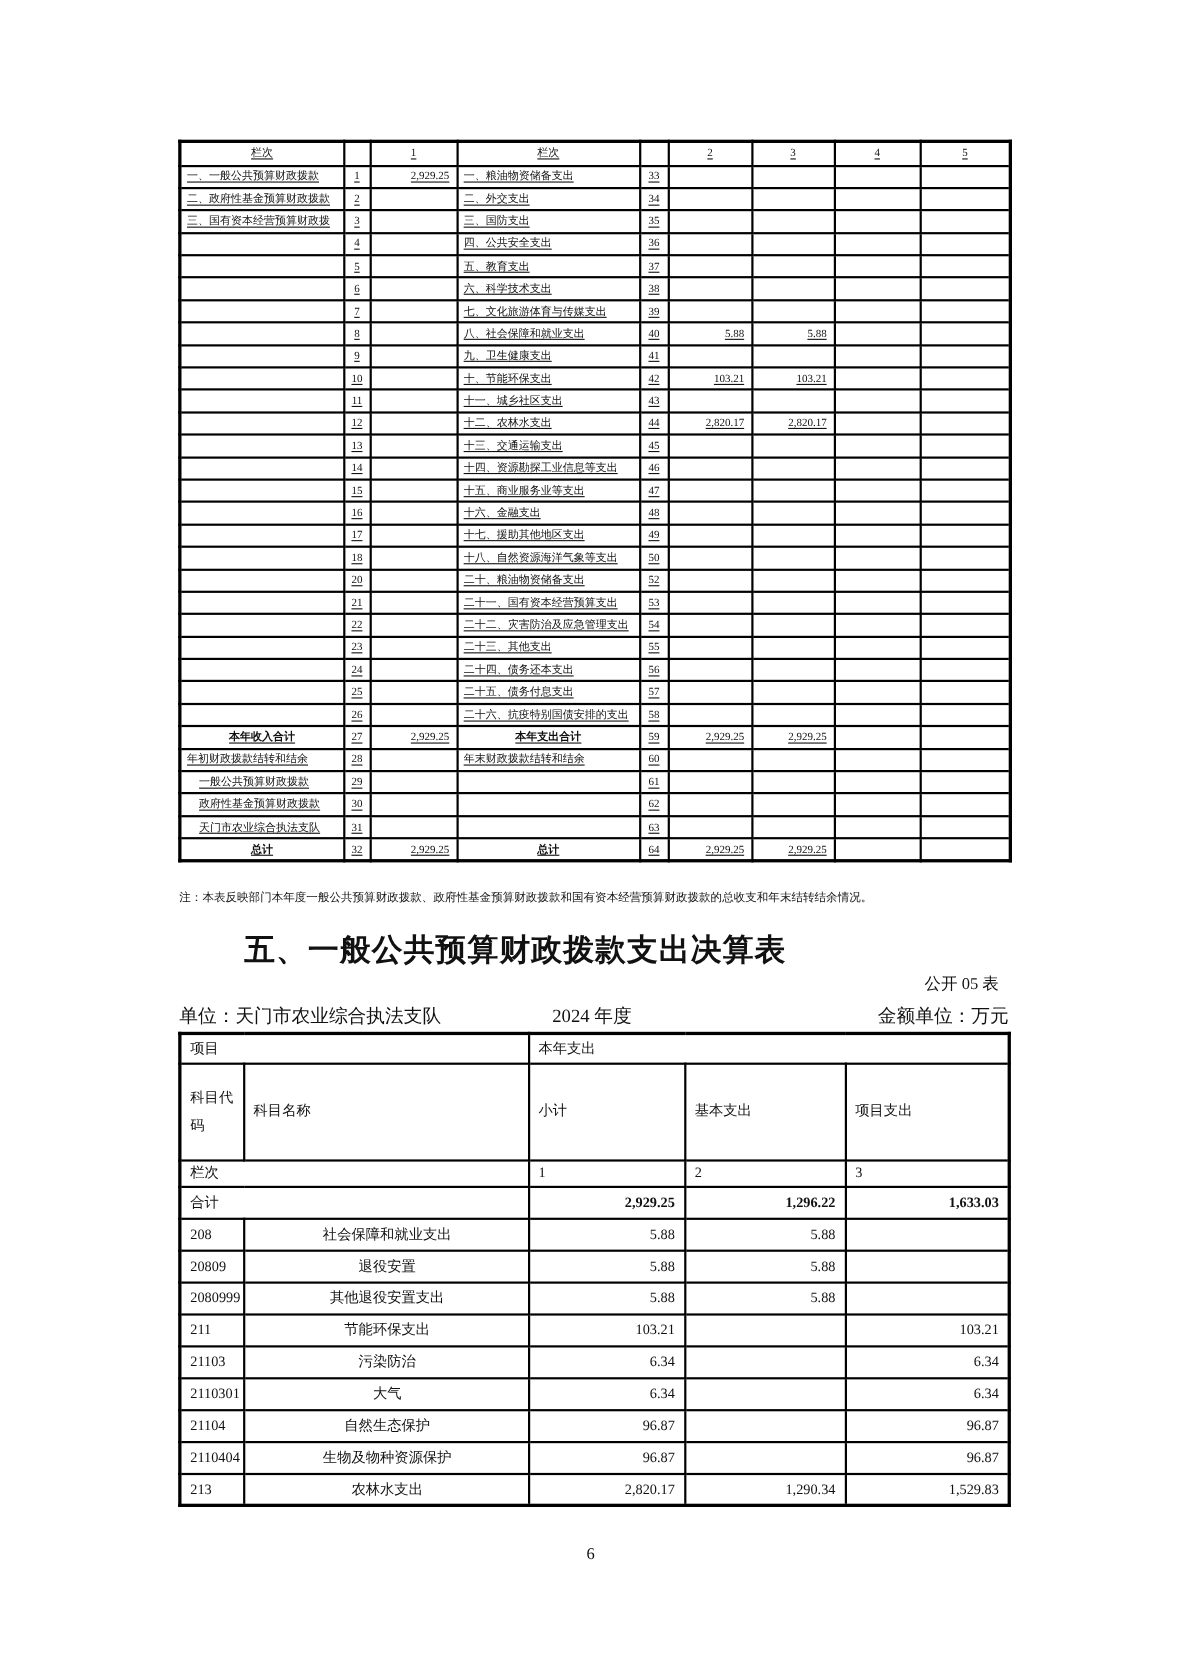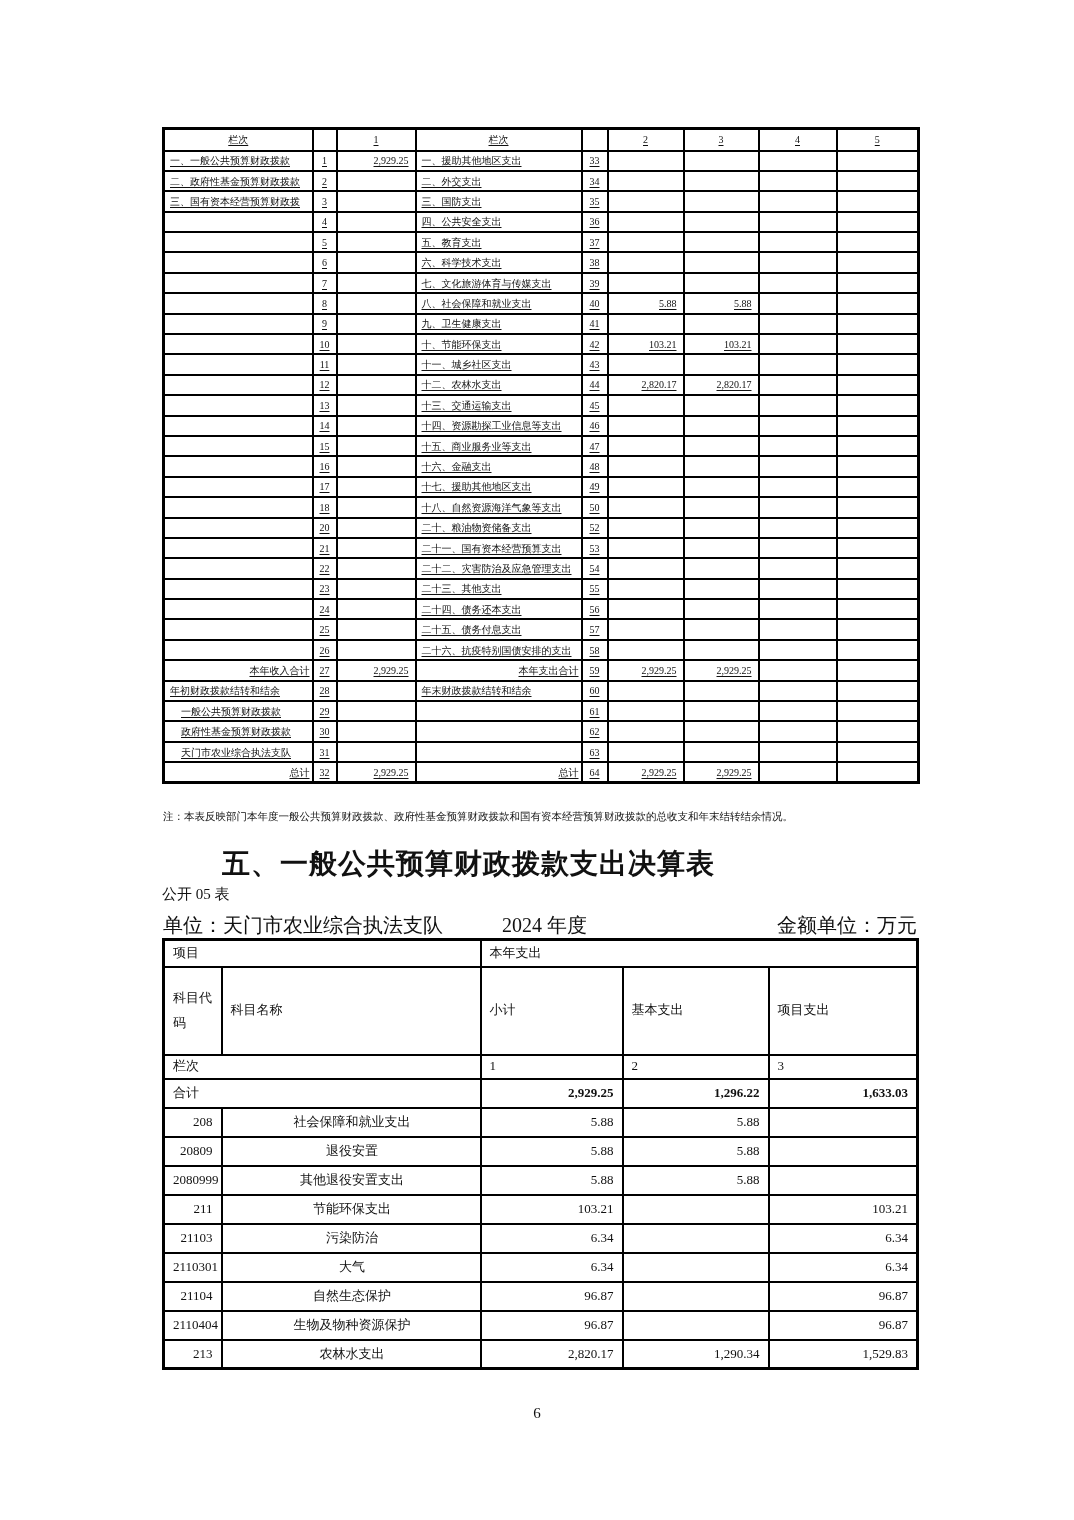--- a/index.html
+++ b/index.html
@@ -20,59 +20,59 @@
   .t1 { border: 3px solid #000; }
   .t1 td {
     border: 2px solid #000; overflow: hidden; white-space: nowrap;
     text-decoration: underline; text-underline-offset: 2px;
     padding: 0 2px; height: 20.4px; vertical-align: middle;
   }
   .t1 tr.hd td { height: 22px; text-align: center; }
   .t1 .c-item { text-align: left; padding-left: 5px; }
   .t1 .c-num  { text-align: center; }
   .t1 .c-val  { text-align: right; padding-right: 6px; }
-  .t1 .total  { text-align: right; font-weight: normal; padding-left: 2px; }
+  .t1 .total  { text-align: center; font-weight: bold; padding-left: 2px; }
   .t1 .sub    { padding-left: 16px; margin-top: 24px; }
 
   
   .note {
     position: absolute; left: 163px; top: 810px; width: 756px;
     font-size: 10.5px; line-height: 1.3;
   }
   .main-title {
     position: absolute; left: 222px; top: 845px;
     font-family: "Liberation Sans", "DejaVu Sans", sans-serif;
     font-size: 28px; font-weight: bold; letter-spacing: 1px;
   }
   .table-code {
     position: absolute; left: 162px; top: 885px; width: 746px;
-    text-align: left; font-size: 15px;
+    text-align: right; font-size: 15px;
   }
   .info-line {
     position: absolute; left: 163px; top: 912px; width: 754px;
-    font-size: 20px; display: flex; justify-content: space-between;
+    font-size: 17px; display: flex; justify-content: space-between;
   }
   .info-line .mid { position: absolute; left: 339px; text-align: right; }
 
   
   .t2 {
     position: absolute; left: 162px; top: 938px; width: 754px;
     font-size: 13px; line-height: 1.25;
   }
   .t2 { border: 3px solid #000; }
   .t2 td {
     border: 2px solid #000; vertical-align: middle;
     padding: 0 8px; text-align: left; overflow: hidden;
   }
   .t2 tr.rA td { height: 27px; }
   .t2 tr.rB td { height: 88px; }
   .t2 tr.rC td { height: 24px; }
   .t2 tr.rD td { height: 29px; }
   .t2 .drow td { height: 29px; }
-  .t2 .c-code { text-align: right; padding-left: 8px; white-space: nowrap; }
+  .t2 .c-code { text-align: left; padding-left: 8px; white-space: nowrap; }
   .t2 .c-name { text-align: center; padding-left: 10px; white-space: nowrap; }
   .t2 .c-amt  { text-align: right; padding-right: 8px; white-space: nowrap; }
   .t2 .b { font-weight: bold; }
   .t2 .wrap { white-space: normal; line-height: 1.9; }
 
   .page-num {
     position: absolute; left: 0; top: 1405px; width: 1074px;
     text-align: center; font-size: 15px;
   }
 </style>
@@ -102,21 +102,21 @@
         <td></td>
         <td>2</td>
         <td>3</td>
         <td>4</td>
         <td>5</td>
       </tr>
     <tr>
           <td class="c-item">一、一般公共预算财政拨款</td>
           <td class="c-num">1</td>
           <td class="c-val">2,929.25</td>
-          <td class="c-item">一、援助其他地区支出</td>
+          <td class="c-item">一、粮油物资储备支出</td>
           <td class="c-num">33</td>
           <td class="c-val"></td>
           <td class="c-val"></td>
           <td class="c-val"></td>
           <td class="c-val"></td>
         </tr>
         <tr>
           <td class="c-item">二、政府性基金预算财政拨款</td>
           <td class="c-num">2</td>
           <td class="c-val"></td>

